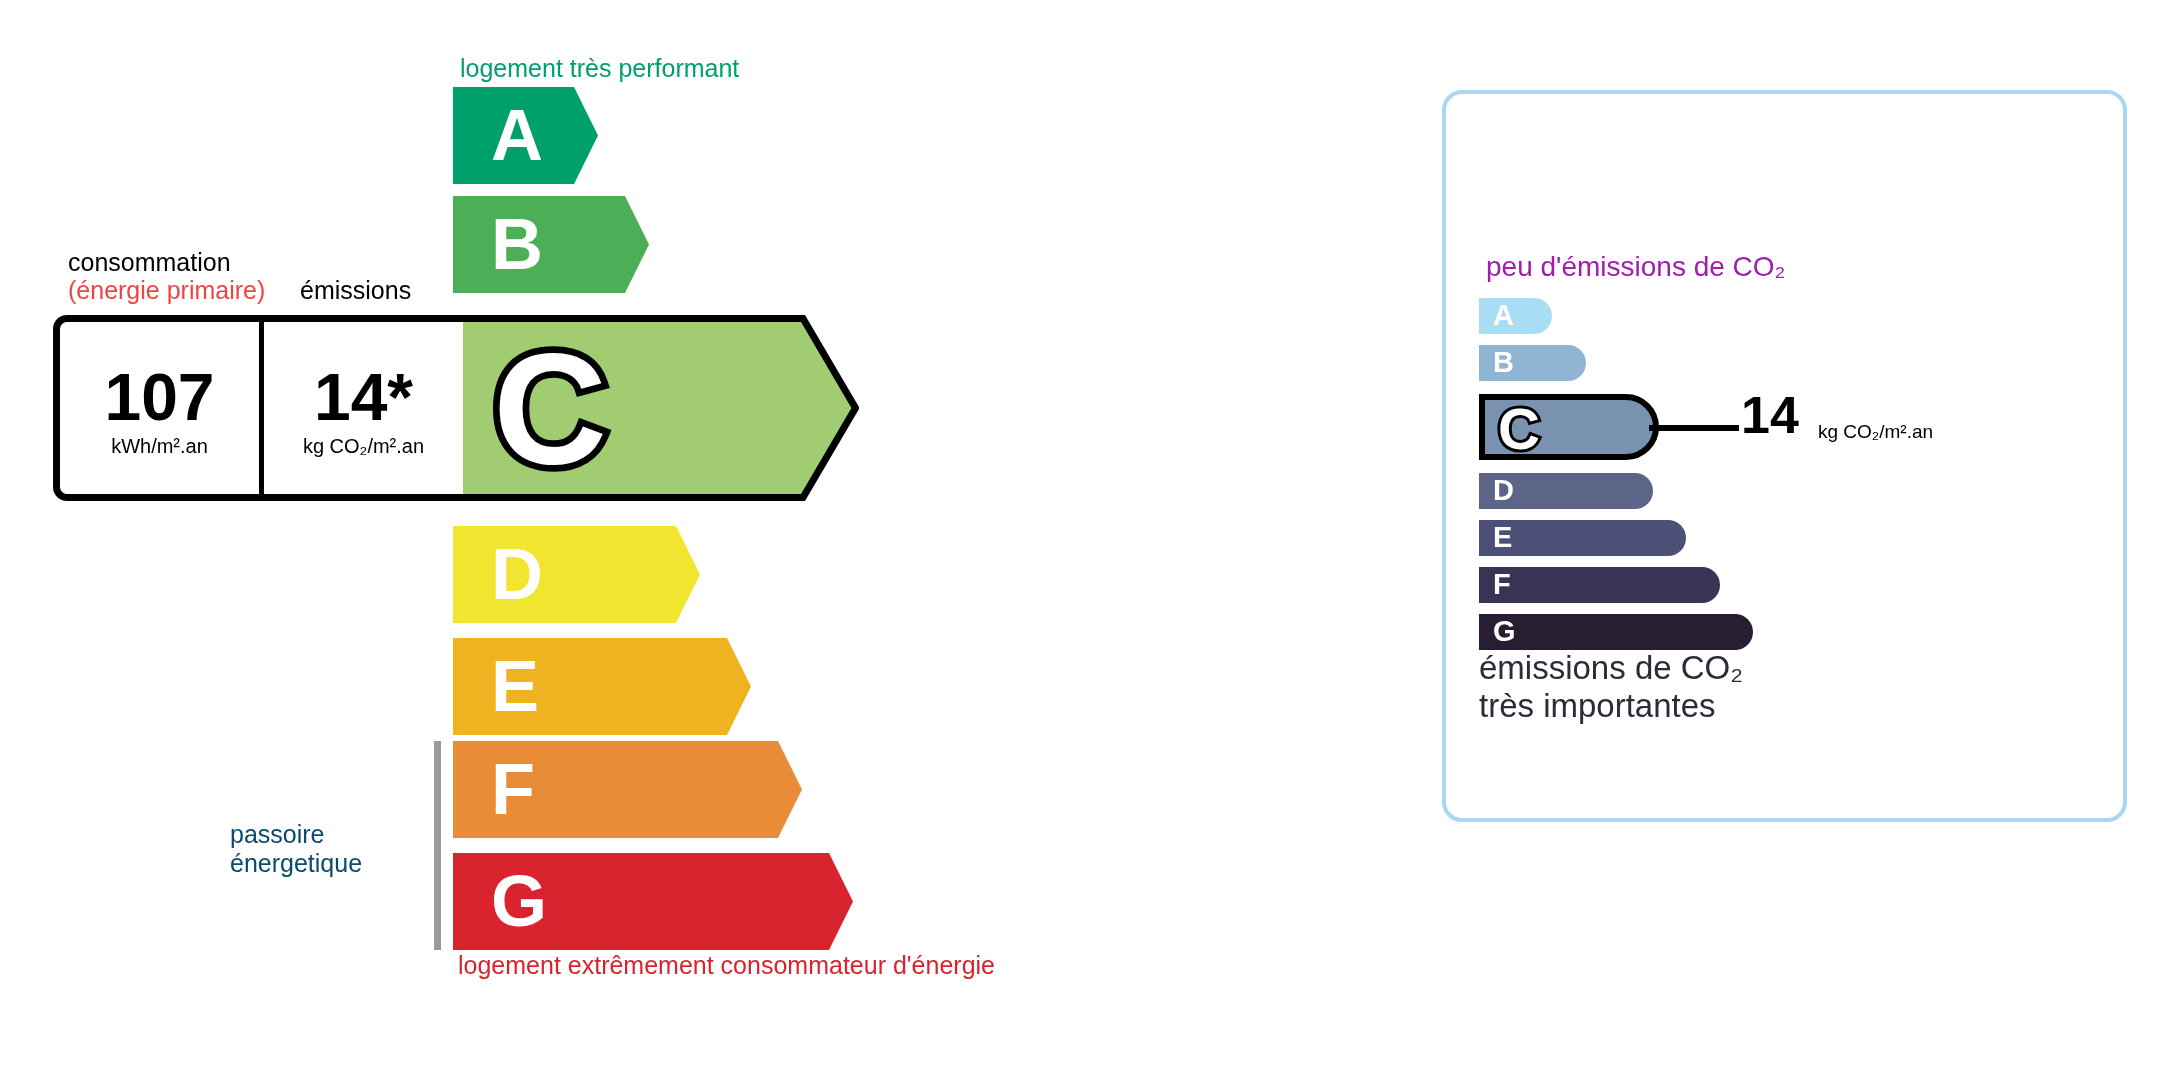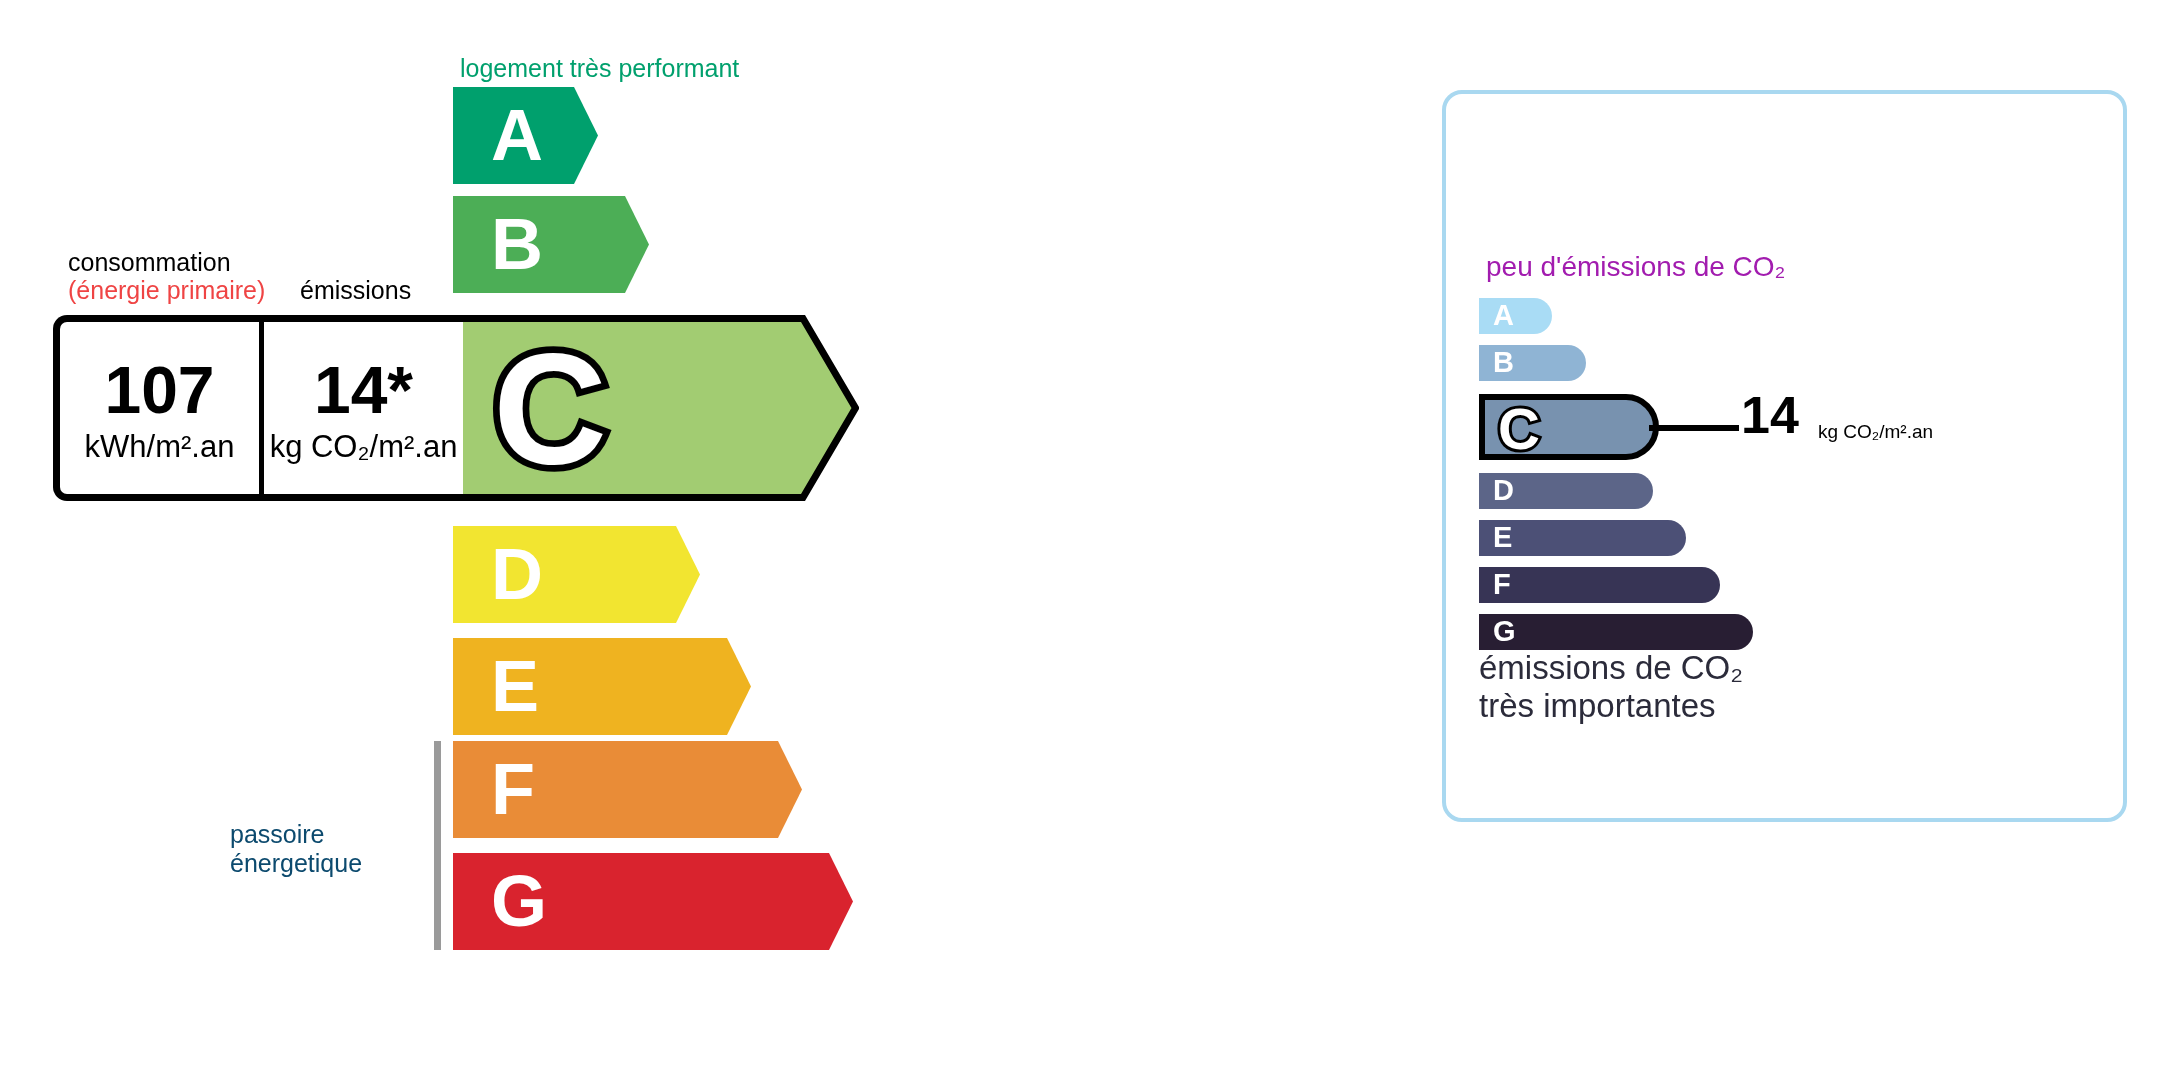--- a/index.html
+++ b/index.html
@@ -46,21 +46,21 @@
     position:absolute;left:53px;top:315px;width:410px;height:186px;
     border:7px solid #000;border-right:0;border-radius:14px 0 0 14px;
     background:#fff;box-sizing:border-box;display:flex;z-index:5;
   }
   #value-box .cell{
     flex:1;display:flex;flex-direction:column;align-items:center;justify-content:center;
     padding-top:8px;
   }
   #value-box .cell.left{border-right:5px solid #000;}
   #value-box .big{font-size:66px;font-weight:bold;line-height:0.96;color:#000;}
-  #value-box .unit{font-size:31px;color:#000;margin-top:6px;}
+  #value-box .unit{font-size:20px;color:#000;margin-top:6px;}
 
   
   #passoire-bar{
     position:absolute;left:434px;top:741px;width:7px;height:209px;background:#9a9a9a;
   }
   #passoire-label{
     position:absolute;left:230px;top:820px;width:190px;text-align:left;
     font-size:25px;color:#0c4a6e;line-height:1.14;white-space:nowrap;
   }
 
@@ -144,20 +144,21 @@
       <span class="bandletter">F</span>
     </div>
 
     <div class="band" style="left:453px;top:853px;width:400px;">
       <svg viewBox="0 0 400 97" preserveAspectRatio="none">
         <polygon points="0,0 376,0 400,48.5 376,97 0,97" fill="#D9232E"></polygon>
       </svg>
       <span class="bandletter">G</span>
     </div>
 
+    <div class="bottomtext">logement extrêmement consommateur d'énergie</div>
 
     <div class="lbl-conso">
       <span>consommation</span>
       <span class="sub">(énergie primaire)</span>
     </div>
     <div class="lbl-emis">émissions</div>
 
     <div id="value-box">
       <div class="cell left">
         <div class="big">107</div>

